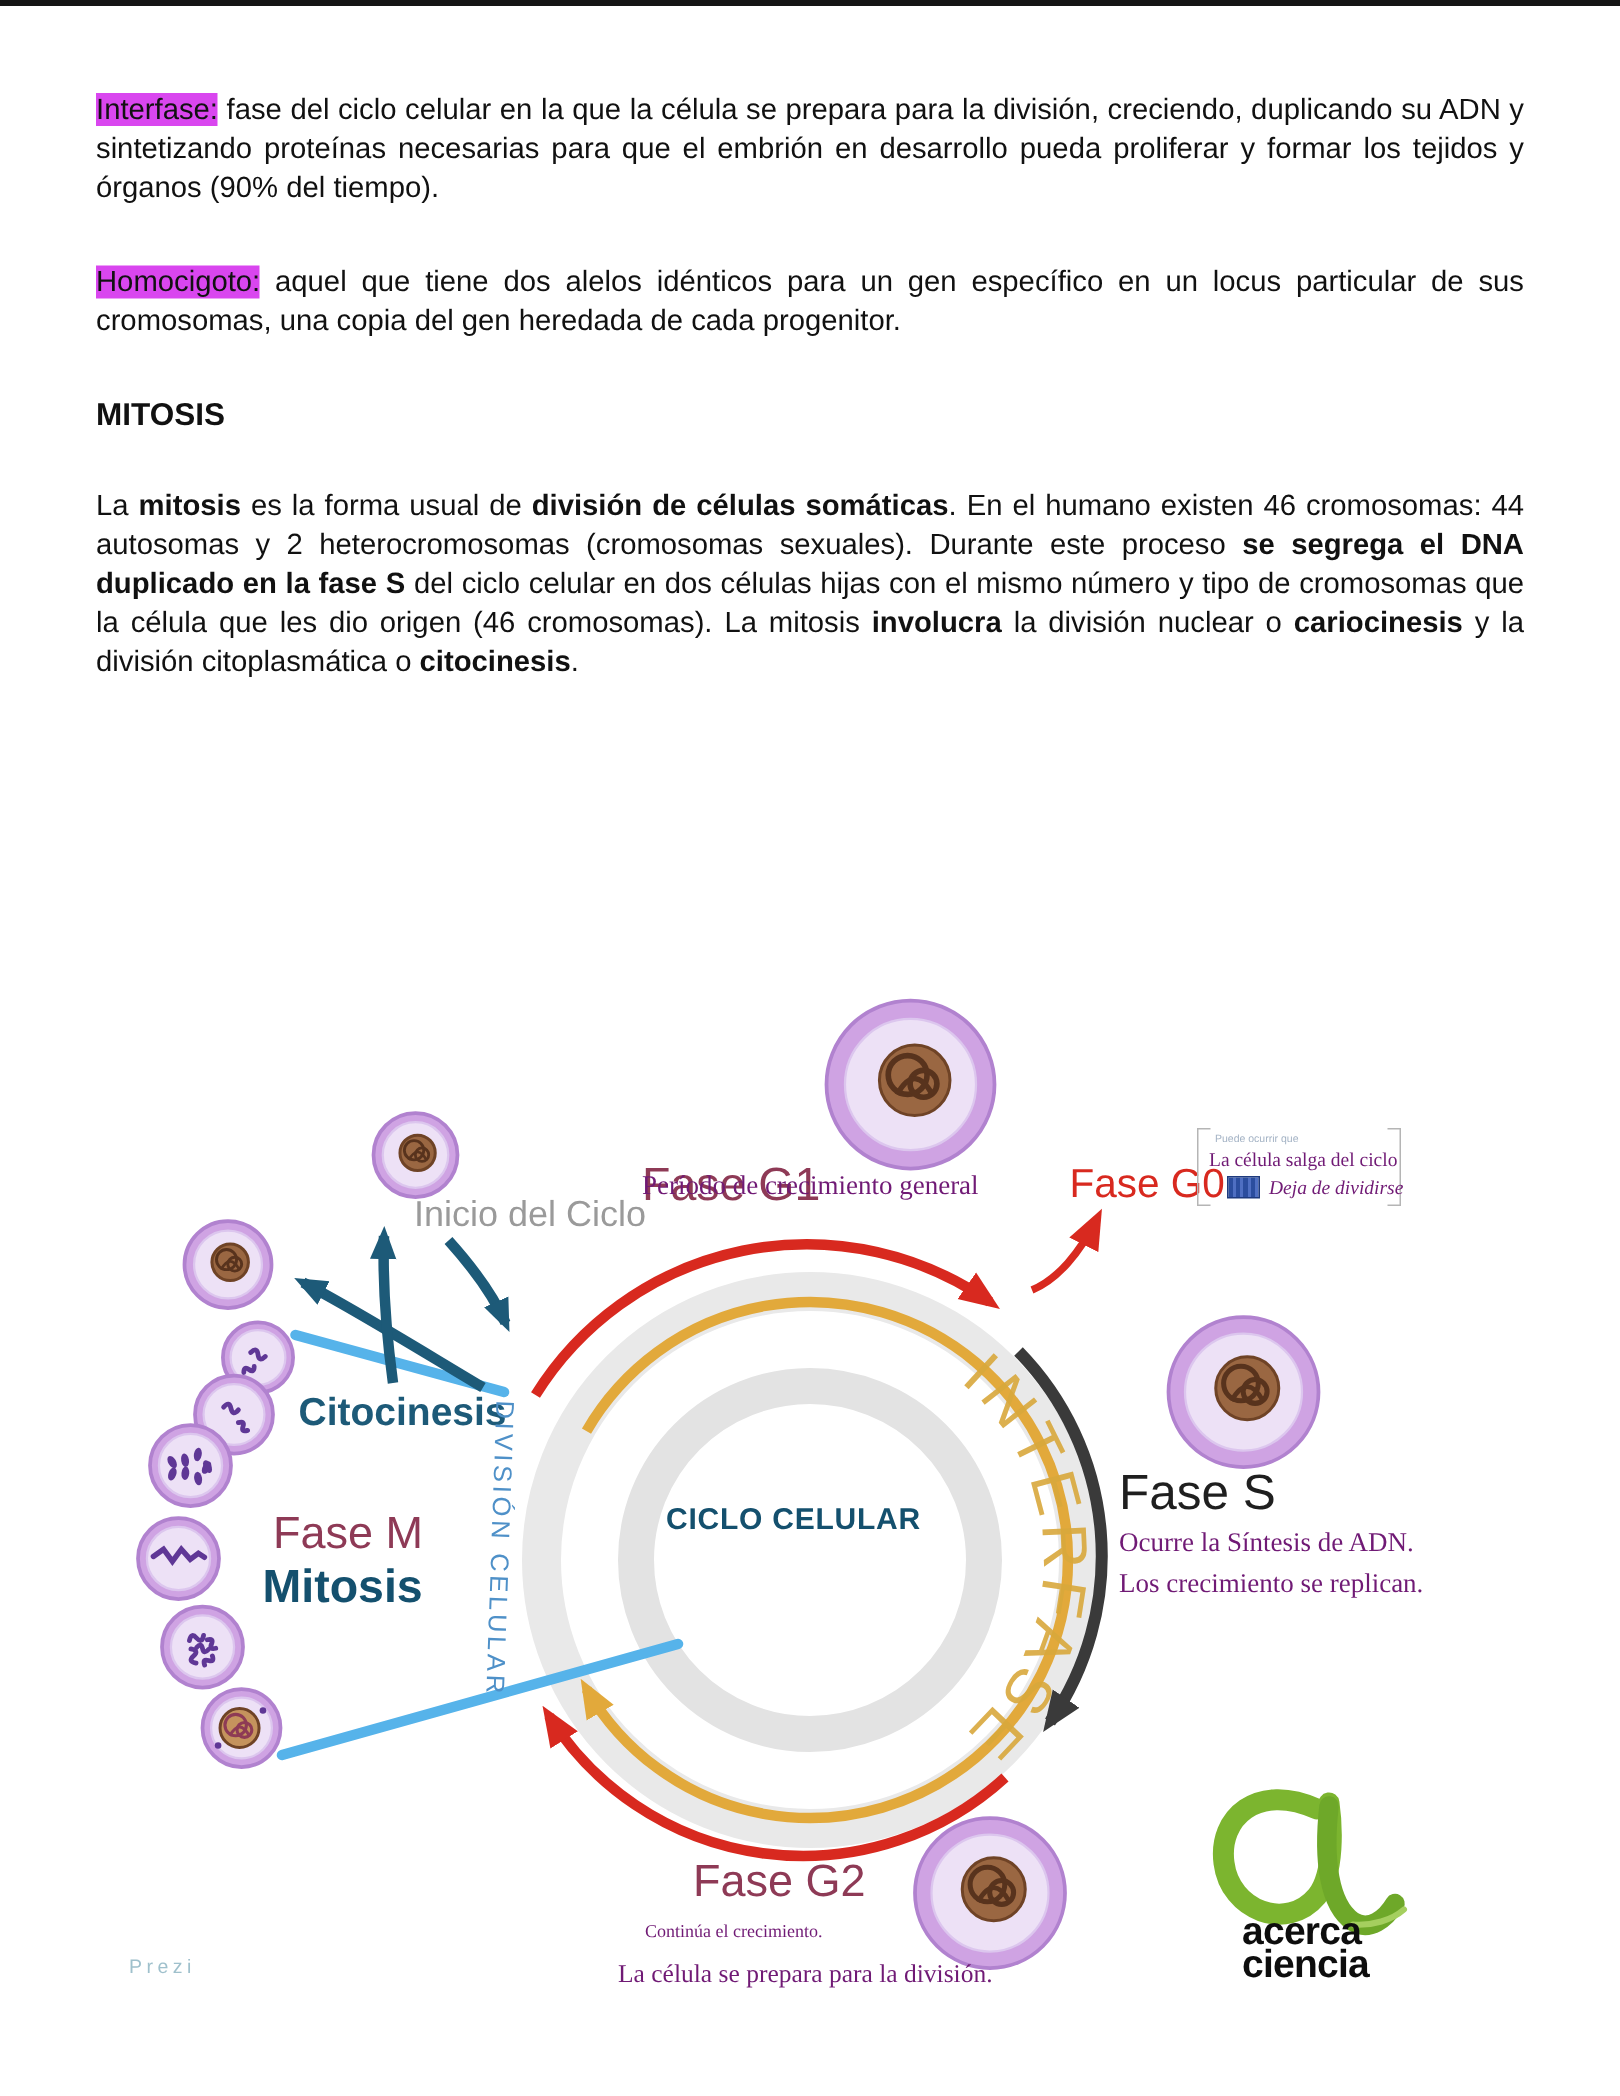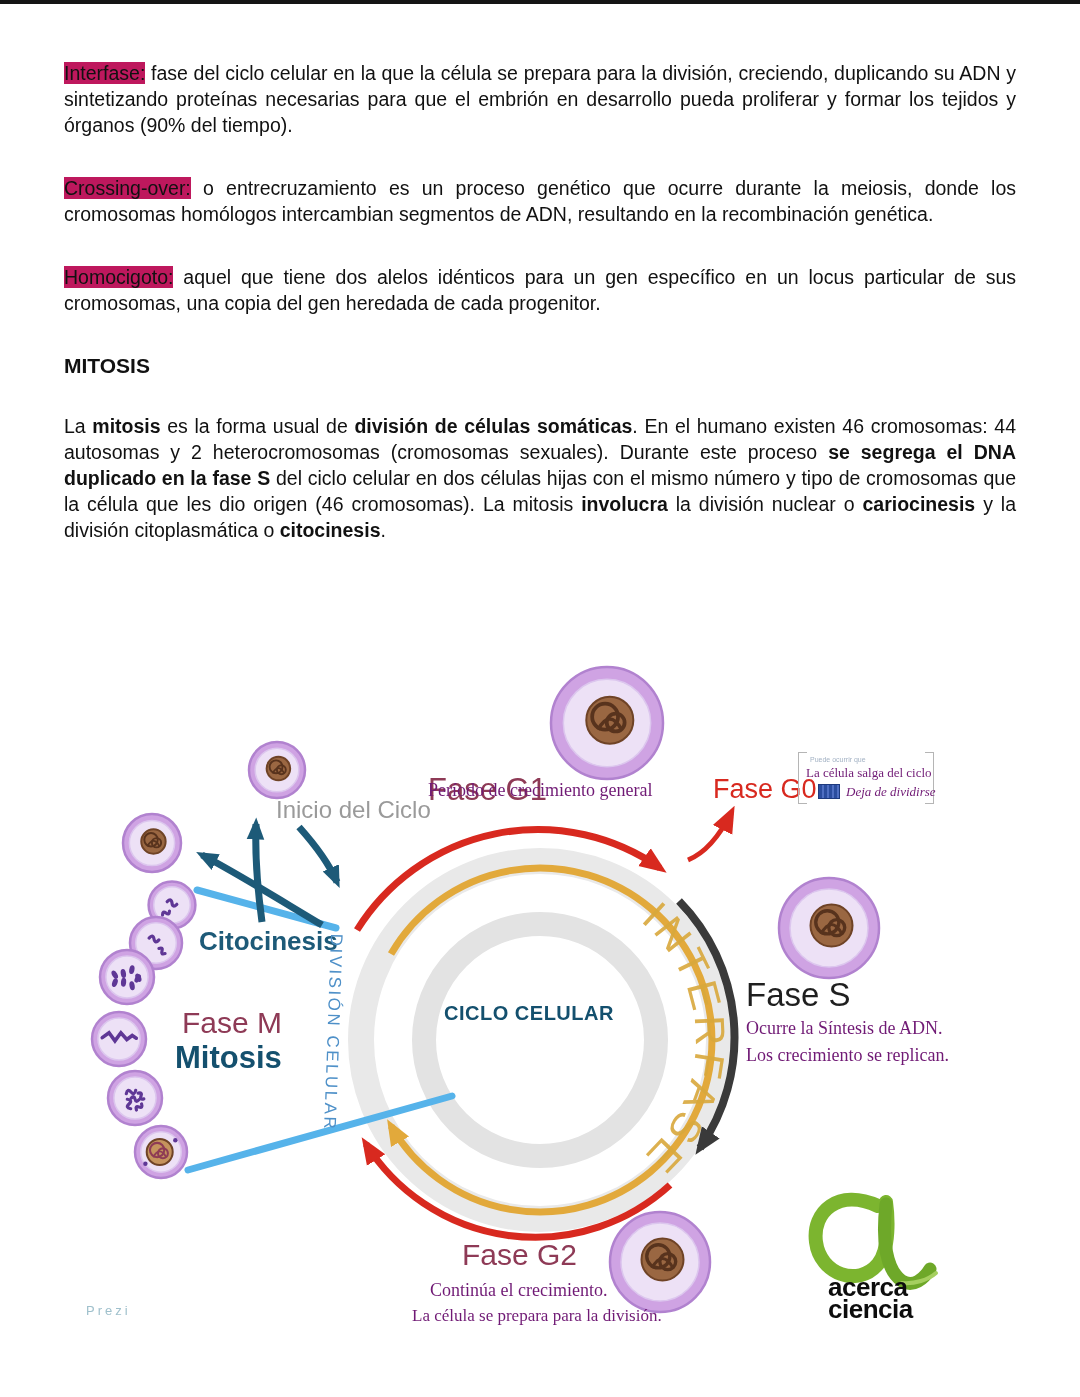--- a/index.html
+++ b/index.html
@@ -4,40 +4,40 @@
 <style>
   html,body{margin:0;padding:0;}
   body{
     width:1080px;height:1397px;background:#ffffff;position:relative;overflow:hidden;
     font-family:"Liberation Sans",sans-serif;color:#111;
   }
   .topbar{position:absolute;top:0;left:0;width:1080px;height:4px;background:#151515;}
   
   .textcol{position:absolute;left:64px;top:60px;width:952px;}
   p.def{font-size:19.5px;line-height:26px;text-align:justify;margin:0 0 37px 0;}
-  p.def .hl{background:#be185d;}
+  p.def .hl{background:#d946ef;}
   h3.head{font-size:21px;line-height:26px;margin:0 0 34px 0;font-weight:bold;}
   p.mit{font-size:19.5px;line-height:26px;text-align:justify;margin:0;}
   
   .lbl{position:absolute;white-space:nowrap;}
   .serif{font-family:"Liberation Serif",serif;color:#701a75;}
   .fase-g1{left:428px;top:742px;font-size:31px;color:#8e3a56;margin-top:30px;}
   .g1-sub{left:428px;top:780px;font-size:18px;}
   .inicio{left:276px;top:796px;font-size:24px;color:#9a9a9a;}
   .fase-g0{left:713px;top:774px;font-size:27px;color:#d8291f;}
   .citocinesis{left:199px;top:926px;font-size:26px;font-weight:bold;color:#1d5a78;}
   .fase-m{left:182px;top:1006px;font-size:30px;color:#8e3a56;}
   .mitosis-lbl{left:175px;top:1040px;font-size:31px;font-weight:bold;color:#14506e;}
   .ciclo{left:424px;top:1002px;width:210px;text-align:center;font-size:20px;font-weight:bold;color:#14506e;letter-spacing:.5px;}
   .division{left:346px;top:934px;font-size:17px;letter-spacing:2.5px;color:#4e90c8;transform:rotate(92deg);transform-origin:0 0;}
   .fase-s{left:746px;top:976px;font-size:33px;color:#1f1f1f;}
   .s-line1{left:746px;top:1018px;font-size:18px;}
   .s-line2{left:746px;top:1045px;font-size:18px;}
   .fase-g2{left:462px;top:1238px;font-size:30px;color:#8e3a56;}
-  .g2-line1{left:430px;top:1280px;font-size:18px;}
+  .g2-line1{left:430px;top:1280px;font-size:12px;}
   .g2-line2{left:412px;top:1306px;font-size:17px;}
   .prezi{left:86px;top:1303px;font-size:13px;letter-spacing:3px;color:#9fc0cc;}
   
   .g0box{position:absolute;left:798px;top:752px;width:136px;height:52px;}
   .g0box .br{position:absolute;top:0;bottom:0;width:8px;border-top:1.5px solid #b5b5b5;border-bottom:1.5px solid #b5b5b5;}
   .g0box .br.l{left:0;border-left:1.5px solid #b5b5b5;}
   .g0box .br.r{right:0;border-right:1.5px solid #b5b5b5;}
   .g0-tiny{left:810px;top:756px;font-size:7px;color:#a3b2c4;}
   .g0-line1{left:806px;top:765px;font-size:13px;}
   .g0-icon{position:absolute;left:818px;top:784px;width:20px;height:13px;background:repeating-linear-gradient(90deg,#2b4d9e 0 3px,#4f6fc2 3px 5px);border:1px solid #1e3a7e;}
@@ -48,21 +48,20 @@
   svg.layer{position:absolute;left:0;top:0;}
 </style>
 </head>
 <body>
 
 <div class="topbar"></div>
 
 <div class="textcol">
   <div id="defs">
       <p class="def"><span class="hl">Interfase:</span> fase del ciclo celular en la que la célula se prepara para la división, creciendo, duplicando su ADN y sintetizando proteínas necesarias para que el embrión en desarrollo pueda proliferar y formar los tejidos y órganos (90% del tiempo).</p>
-      <p class="def"><span class="hl">Crossing-over:</span> o entrecruzamiento es un proceso genético que ocurre durante la meiosis, donde los cromosomas homólogos intercambian segmentos de ADN, resultando en la recombinación genética.</p>
       <p class="def"><span class="hl">Homocigoto:</span> aquel que tiene dos alelos idénticos para un gen específico en un locus particular de sus cromosomas, una copia del gen heredada de cada progenitor.</p>
     </div>
   <h3 class="head">MITOSIS</h3>
   <p class="mit" id="mitpar"><span>La </span><b>mitosis</b><span> es la forma usual de </span><b>división de células somáticas</b><span>. En el humano existen 46 cromosomas: 44 autosomas y 2 heterocromosomas (cromosomas sexuales). Durante este proceso </span><b>se segrega el DNA duplicado en la fase S</b><span> del ciclo celular en dos células hijas con el mismo número y tipo de cromosomas que la célula que les dio origen (46 cromosomas). La mitosis </span><b>involucra</b><span> la división nuclear o </span><b>cariocinesis</b><span> y la división citoplasmática o </span><b>citocinesis</b><span>.</span></p>
 </div>
 
 <div>
 
 <svg class="layer" width="1080" height="1397" viewBox="0 0 1080 1397">
   <defs>

